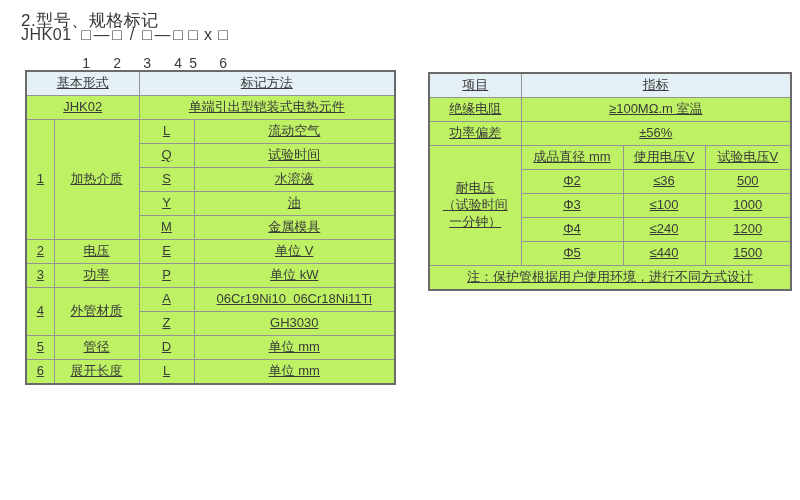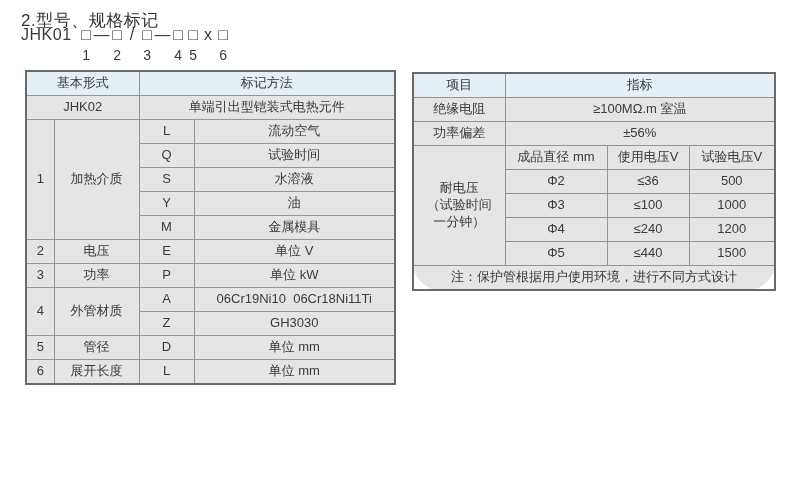--- a/index.html
+++ b/index.html
@@ -17,41 +17,42 @@
   .page{position:relative;width:800px;height:500px;background:#ffffff;overflow:hidden;}
 
   .sec-title{position:absolute;font-size:17px;letter-spacing:0.5px;color:#333;}
   .sec2{left:21px;top:9px;}
   .sec3{left:430px;top:14px;}
 
   
   .model-grid{
     position:absolute;left:21px;top:25px;
     display:grid;grid-template-columns:repeat(11,auto);
-    justify-items:center;align-items:center;row-gap:2px;
+    justify-items:center;align-items:center;row-gap:10px;
     font-size:16px;color:#3a3a3a;line-height:19px;
   }
   .model-grid .prefix{justify-self:start;padding-right:7px;letter-spacing:0.5px;}
   .model-grid .tok{min-width:15px;text-align:center;}
   .model-grid .digit{font-size:14px;min-width:15px;text-align:center;}
 
   table.tbl{
     position:absolute;border-collapse:collapse;table-layout:fixed;
     border:2px solid var(--outer-border);
-    background:#e5e5e5;
+    background:#bef264;
+    text-decoration:underline;
   }
   .tbl th,.tbl td{
     border:1px solid var(--grid-border);
     font-size:13px;font-weight:normal;text-align:center;
     height:21px;padding:1px 4px;line-height:1.3;color:var(--text);
     overflow:hidden;
   }
   .tbl th{background:var(--header-bg);}
   .spec{left:25px;top:70px;width:369px;}
-  .elec{left:412px;top:72px;width:362px;border-radius:31px;}
+  .elec{left:428px;top:72px;width:362px;}
   .desc{white-space:pre-wrap;}
   .withstand{white-space:pre-line;}
 </style>
 </head>
 <body>
 
 <div class="page">
 
   <div class="sec-title sec2">2.型号、规格标记</div>
 

